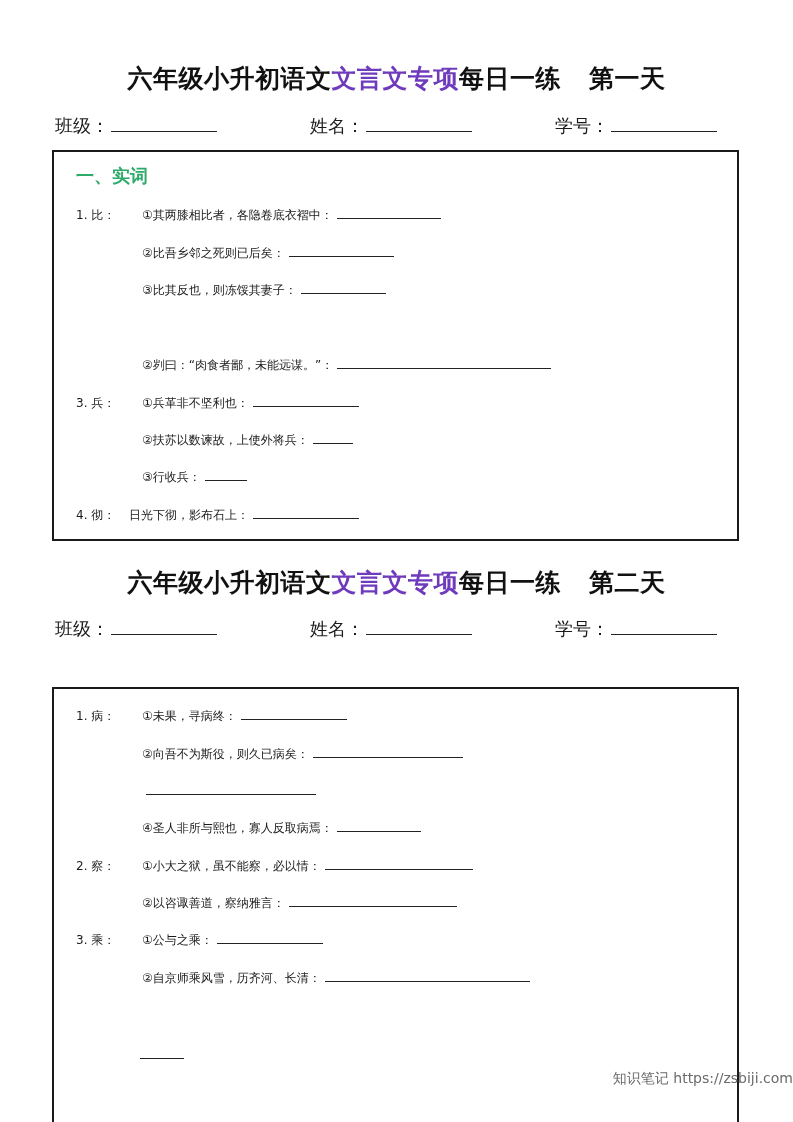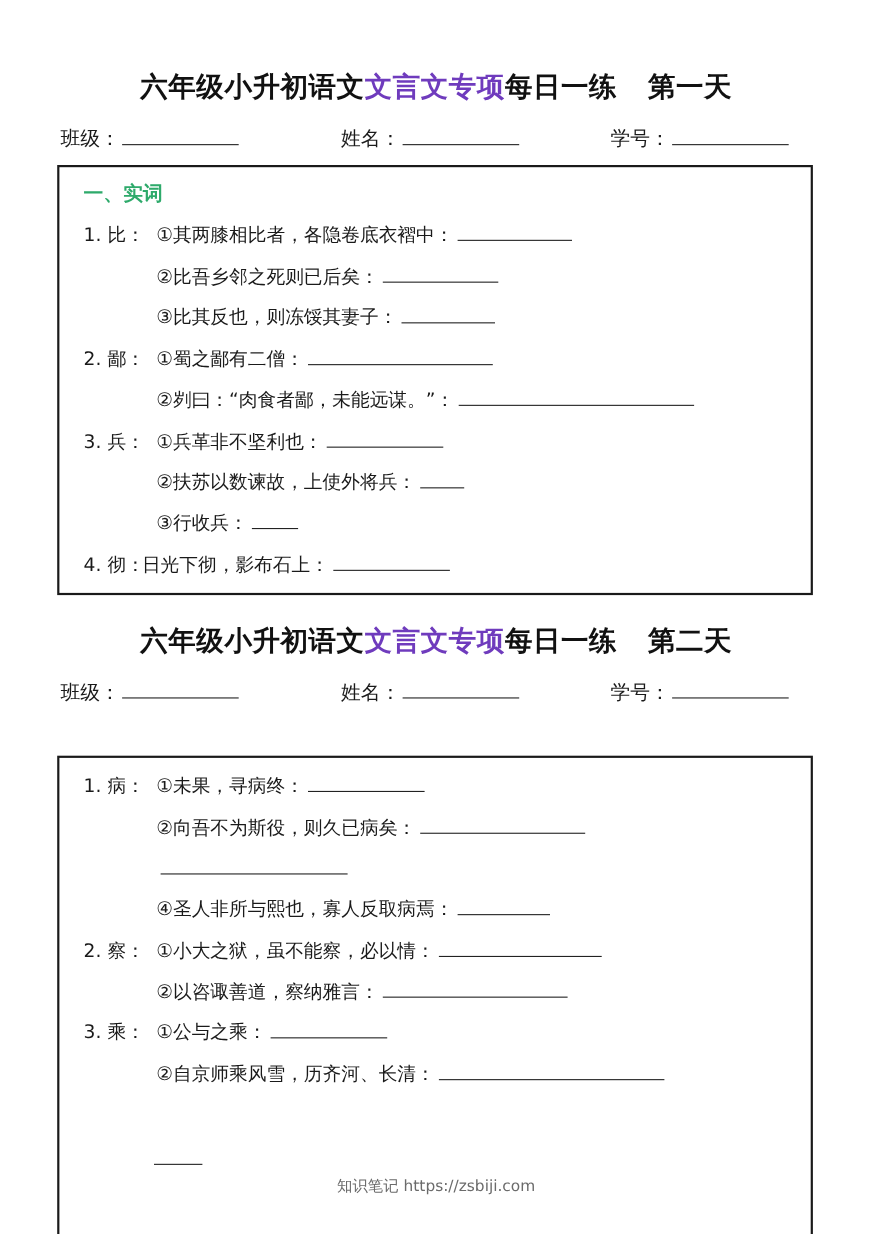--- a/index.html
+++ b/index.html
@@ -52,39 +52,39 @@
     .section-heading {
       position: absolute;
       left: 22px;
       font-size: 18px;
       font-weight: bold;
       color: #2eaa6b;
       white-space: nowrap;
     }
     .line {
       position: absolute;
-      font-size: 17px;
+      font-size: 12px;
       color: #1a1a1a;
       white-space: nowrap;
       height: 26px;
       line-height: 26px;
     }
     .num { display: inline-block; }
     .blank-line {
       display: inline-block;
       border-bottom: 1px solid #222;
       height: 18px;
       vertical-align: baseline;
       margin-left: 4px;
     }
     .footer {
       position: absolute;
       left: 0; width: 793px;
       top: 1070px;
-      text-align: center;
+      text-align: right;
       font-size: 14px;
       color: #6b6b6b;
       white-space: nowrap;
     }
   </style>
 </head>
 <body>
 
 <div class="title" style="top:62px;">
   <span>六年级小升初语文</span><span class="hl">文言文专项</span><span>每日一练</span><span class="day">第一天</span>
@@ -106,23 +106,20 @@
   <div class="section-heading" style="top:12px;">一、实词</div>
 
   <div class="line" style="top:49px; left:22px;">
     <span class="num" style="width:66px;">1. 比：</span><span>①其两膝相比者，各隐卷底衣褶中：</span><span class="blank-line" style="width:104px;"></span>
   </div>
   <div class="line" style="top:87px; left:88px;">
     <span>②比吾乡邻之死则已后矣：</span><span class="blank-line" style="width:105px;"></span>
   </div>
   <div class="line" style="top:124px; left:88px;">
     <span>③比其反也，则冻馁其妻子：</span><span class="blank-line" style="width:85px;"></span>
-  </div>
-  <div class="line" style="top:162px; left:22px;">
-    <span class="num" style="width:66px;">2. 鄙：</span><span>①蜀之鄙有二僧：</span><span class="blank-line" style="width:168px;"></span>
   </div>
   <div class="line" style="top:199px; left:88px;">
     <span>②刿曰：“肉食者鄙，未能远谋。”：</span><span class="blank-line" style="width:214px;"></span>
   </div>
   <div class="line" style="top:237px; left:22px;">
     <span class="num" style="width:66px;">3. 兵：</span><span>①兵革非不坚利也：</span><span class="blank-line" style="width:106px;"></span>
   </div>
   <div class="line" style="top:274px; left:88px;">
     <span>②扶苏以数谏故，上使外将兵：</span><span class="blank-line" style="width:40px;"></span>
   </div>

